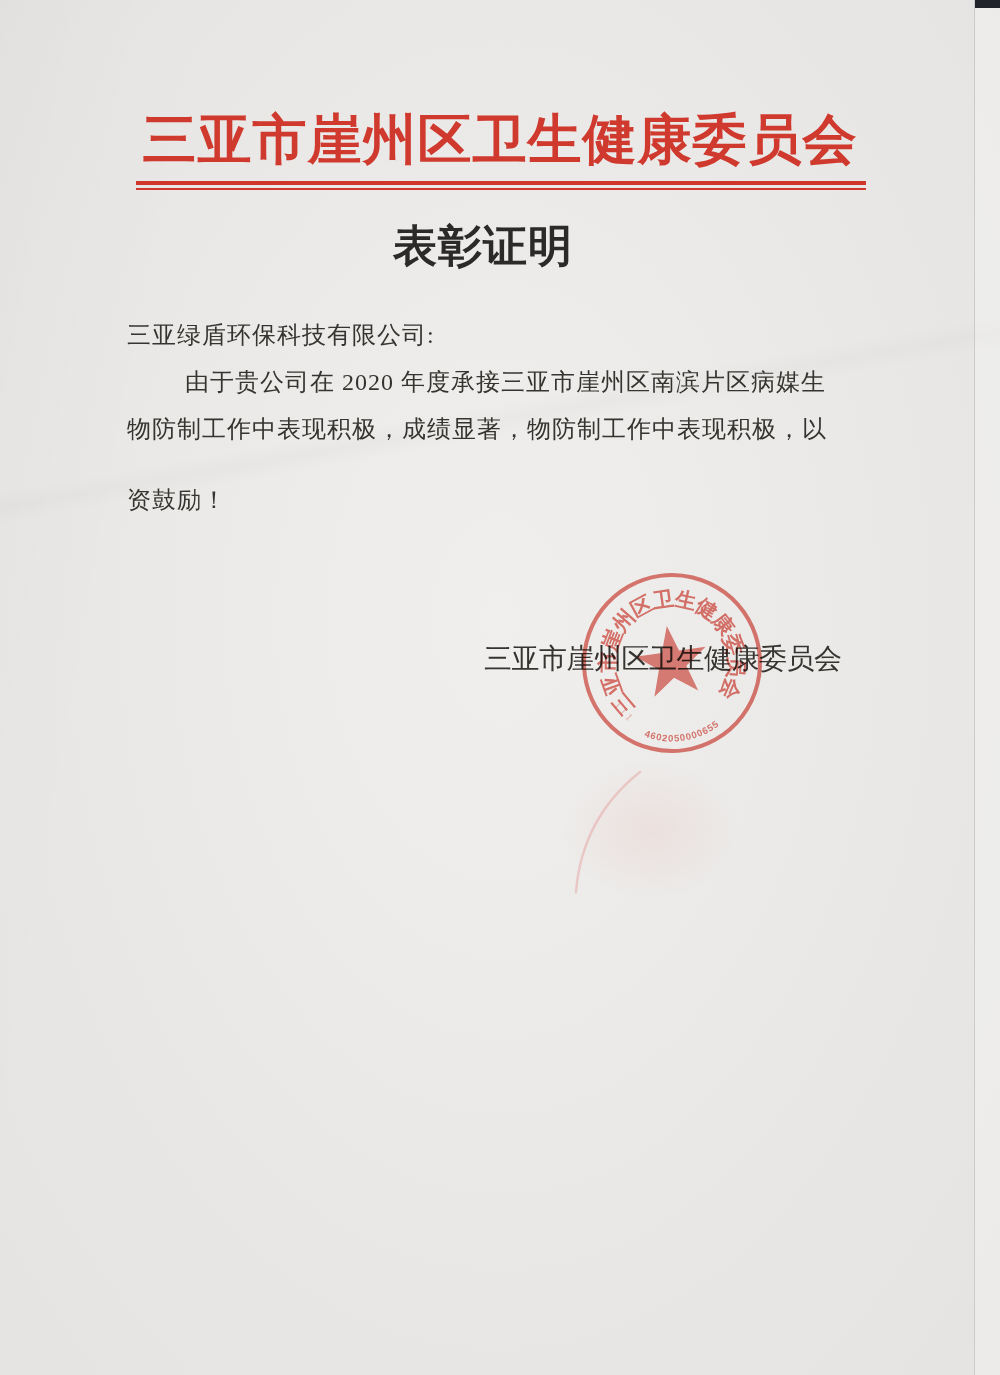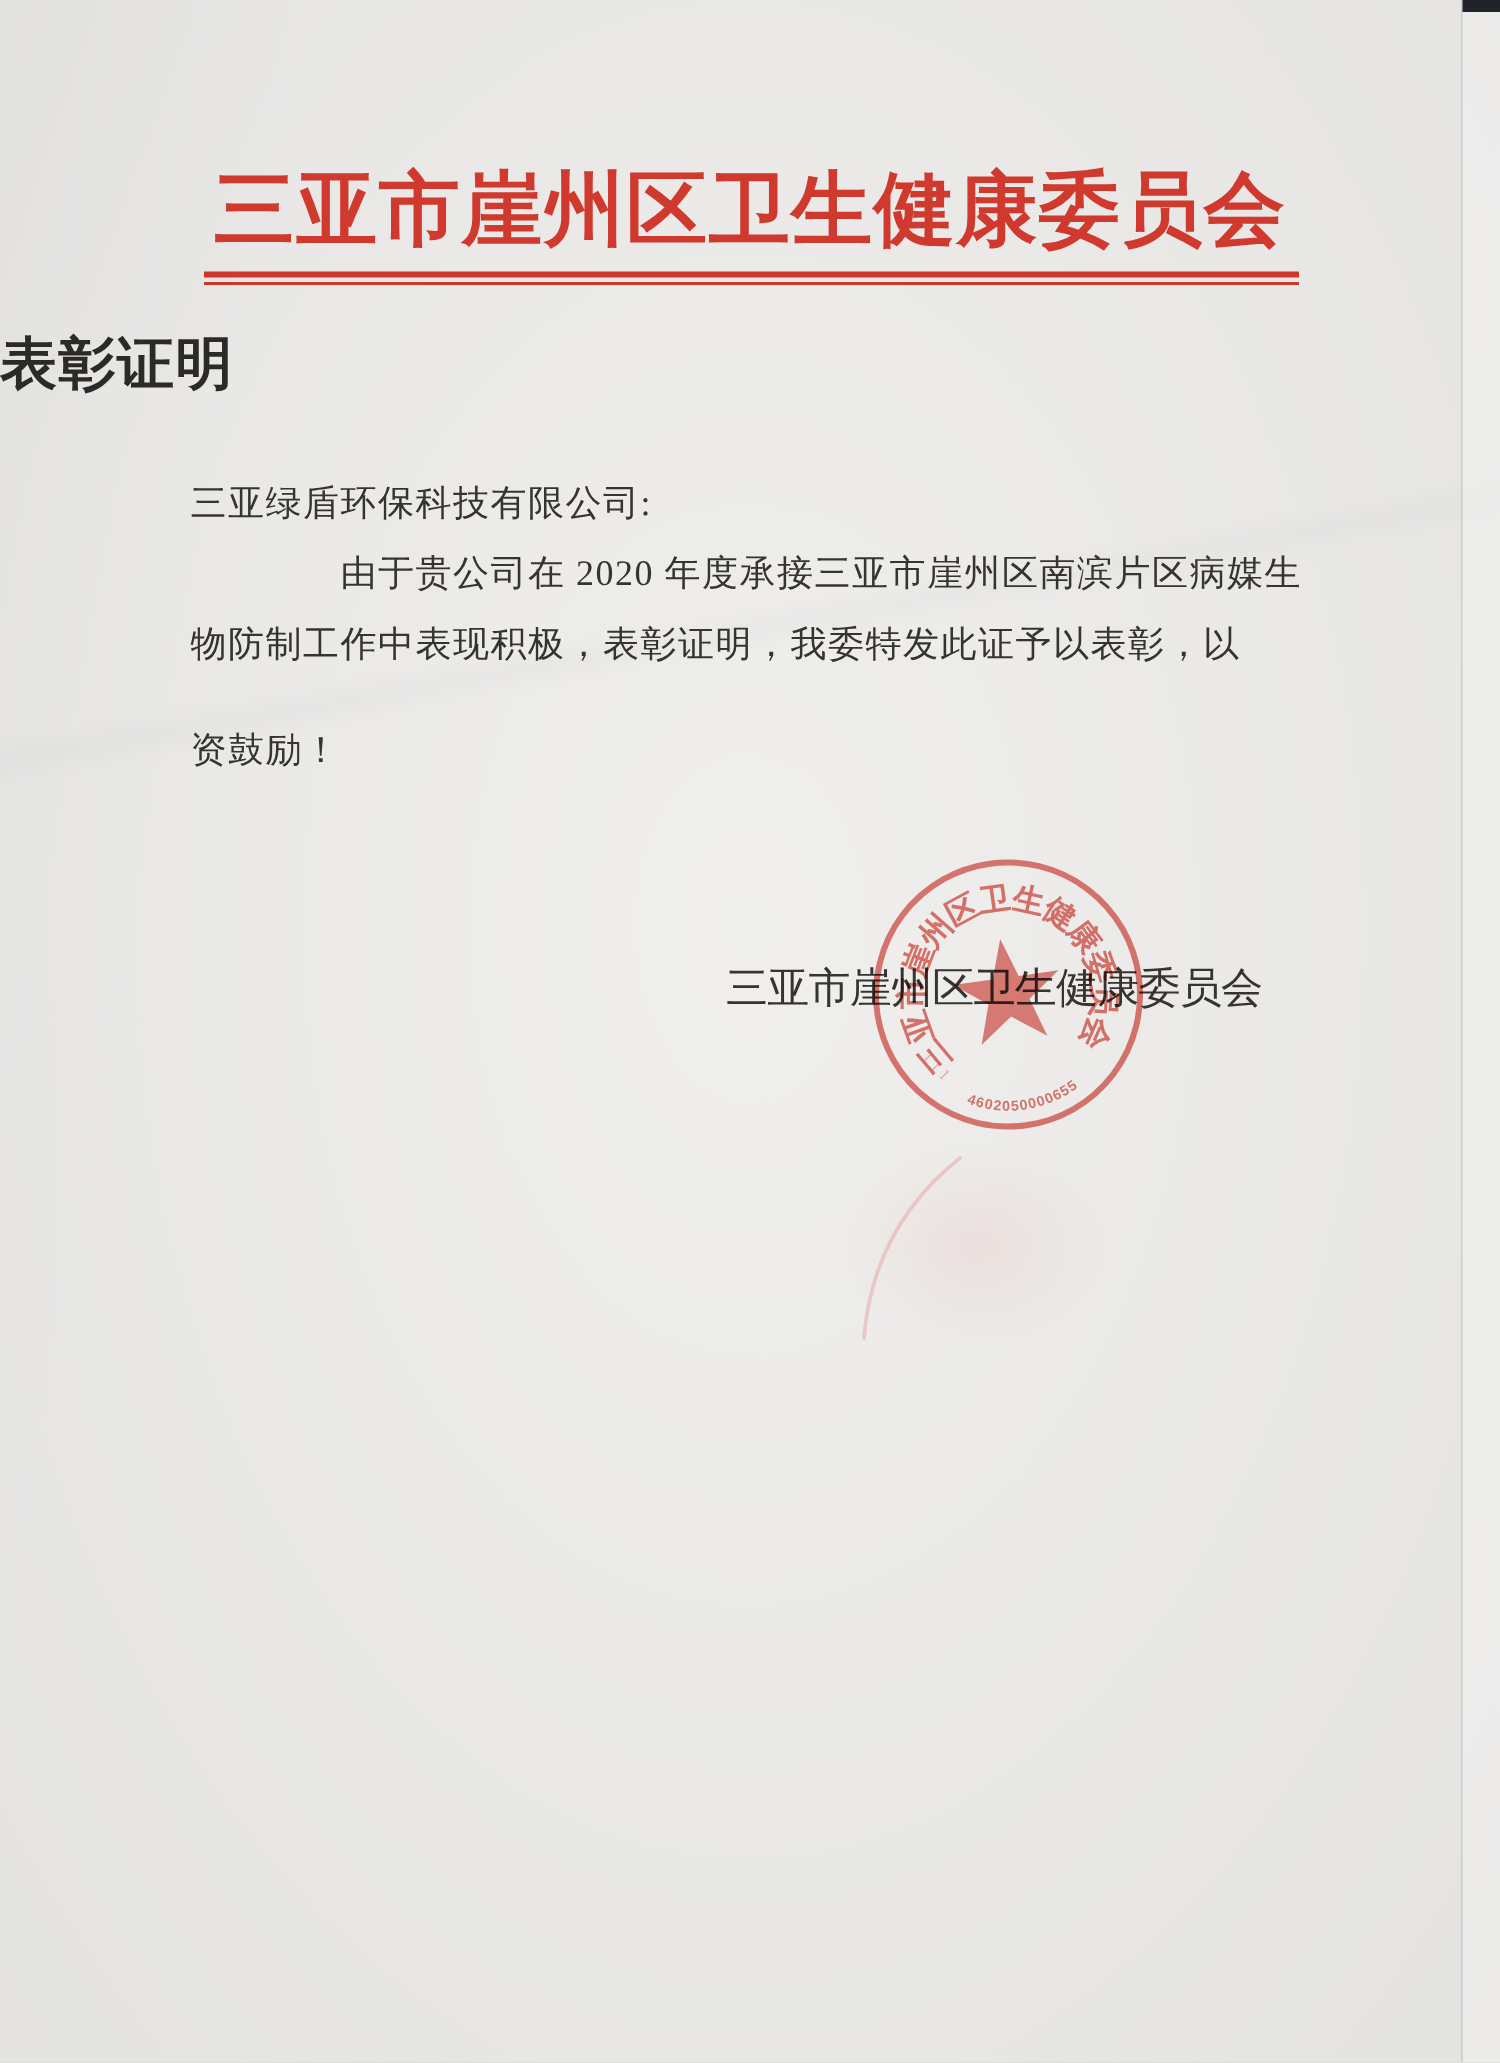--- a/index.html
+++ b/index.html
@@ -30,31 +30,32 @@
     white-space:nowrap;
   }
   .rule{position:absolute;left:136px;width:730px;}
   .rule .bar{width:100%;background:var(--rule-red,#cf372c);}
   .rule-top{top:181px;}
   .rule-top .bar1{height:4px;}
   .rule-top .gap{height:3px;}
   .rule-top .bar2{height:2px;}
   .doc-title{
     position:absolute;left:0;top:217px;width:966px;
-    font-size:38px;font-weight:bold;color:#2b2a28;
+    text-align:center;
+    font-size:44px;font-weight:bold;color:#2b2a28;
     letter-spacing:1px;white-space:nowrap;
   }
   
   .body-line{
     position:absolute;left:127px;width:760px;
     font-size:24px;letter-spacing:1px;white-space:nowrap;
     color:#363430;
   }
   .line-recipient{top:319px;}
-  .line-b1{top:366px;left:185px;margin-left:42px;}
+  .line-b1{top:366px;left:185px;}
   .line-b2{top:413px;}
   .line-b3{top:484px;}
   
   .signature{
     position:absolute;left:484px;top:640px;
     font-size:28px;letter-spacing:-0.5px;white-space:nowrap;color:#363430;
   }
   .sign-date{
     position:absolute;left:537px;top:687px;
     font-size:27px;letter-spacing:1px;white-space:nowrap;color:#363430;
@@ -112,21 +113,21 @@
   <div class="rule rule-top">
     <div class="bar bar1"></div>
     <div class="gap"></div>
     <div class="bar bar2"></div>
   </div>
 
   <div class="doc-title">表彰证明</div>
 
   <div class="body-line line-recipient">三亚绿盾环保科技有限公司:</div>
   <div class="body-line line-b1">由于贵公司在 2020 年度承接三亚市崖州区南滨片区病媒生</div>
-  <div class="body-line line-b2">物防制工作中表现积极，表彰证明，我委特发此证予以表彰，以</div>
+  <div class="body-line line-b2">物防制工作中表现积极，成绩显著，物防制工作中表现积极，以</div>
   <div class="body-line line-b3">资鼓励！</div>
 
   <div class="signature">三亚市崖州区卫生健康委员会</div>
 
   <div class="ghost-smudge"></div>
   <svg class="ghost-arc" viewBox="0 0 340 220">
     <path d="M 100 32 Q 42 78 36 152" fill="none" stroke="rgba(224,120,115,0.30)" stroke-width="2.5" stroke-linecap="round"></path>
   </svg>
 
   <div class="stamp">

